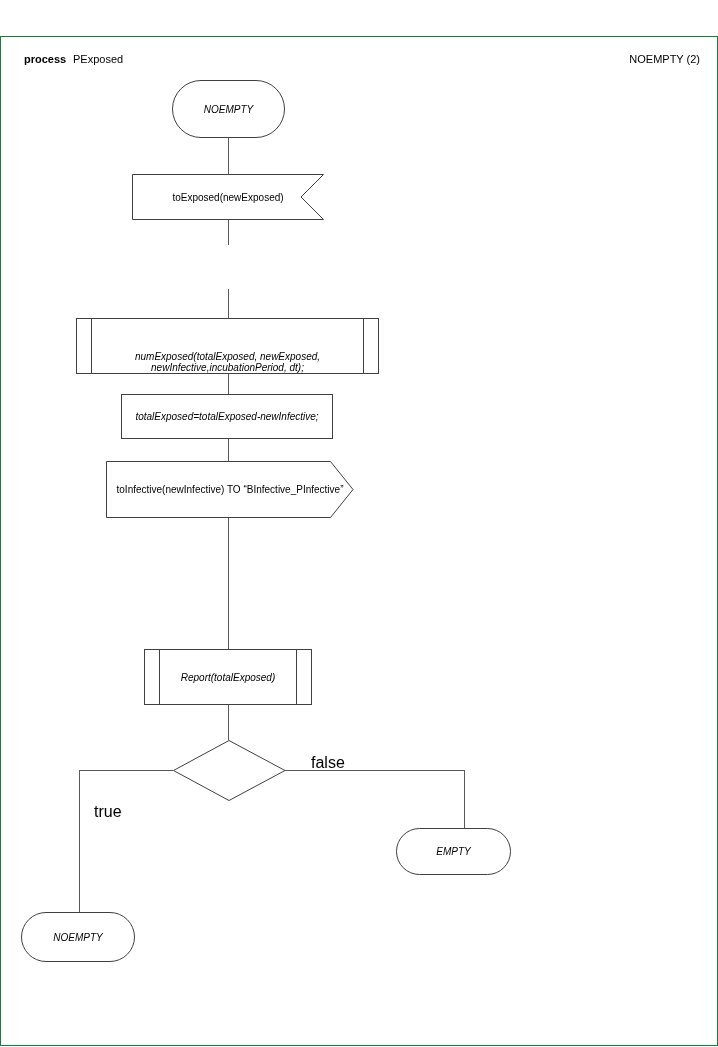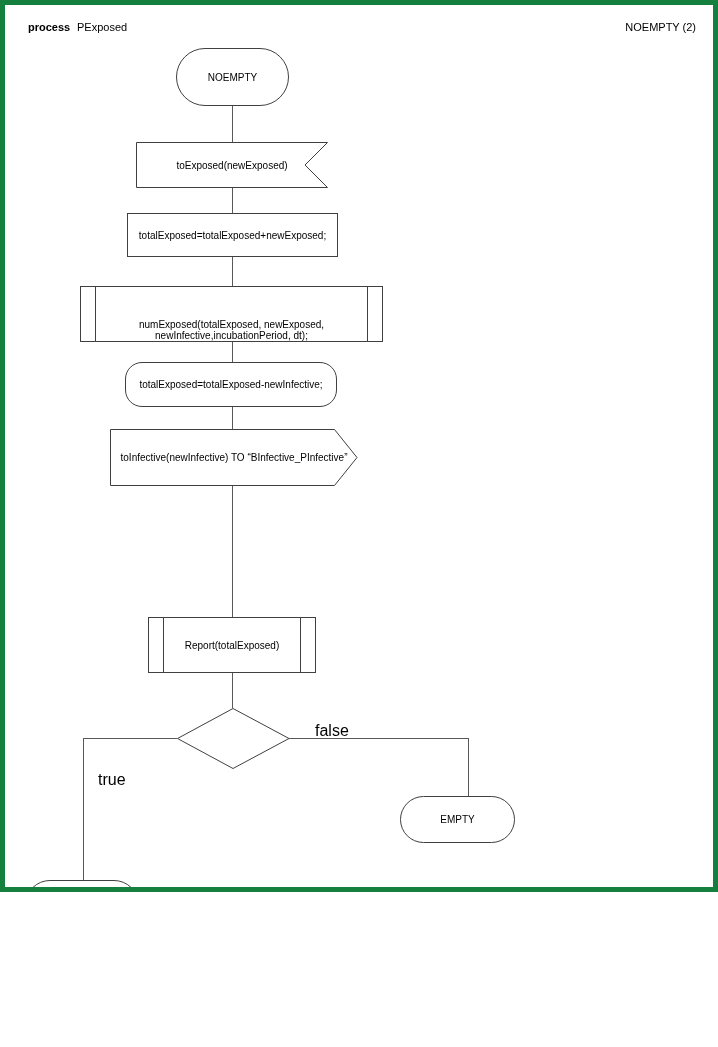--- a/index.html
+++ b/index.html
@@ -1,25 +1,26 @@
 <!DOCTYPE html>
 <html><head>
 <meta charset="utf-8">
 <style>
   html, body { margin: 0; padding: 0; background: #fff; }
   .page {
     position: relative;
     width: 718px;
-    height: 892px;
+    height: 1010px;
     background: #fff;
-    border: 5px solid #15803d;
+    border: 1px solid #15803d;
     box-sizing: border-box;
     font-family: "Liberation Sans", sans-serif;
     color: #000;
     overflow: hidden;
+    margin-top: 36px;
   }
   .hdr { position: absolute; top: 16px; font-size: 11px; white-space: nowrap; }
   .hdr.bold { font-weight: bold; }
 
   .shape-text {
     position: absolute;
     font-size: 10px;
     line-height: 13px;
     text-align: center;
     white-space: nowrap;
@@ -31,20 +32,21 @@
   .box {
     position: absolute;
     border: 1px solid #404040;
     background: #fff;
     box-sizing: border-box;
     display: flex;
     align-items: center;
     justify-content: center;
     font-size: 10px;
     text-align: center;
+    font-style: italic;
   }
   .terminal { border-radius: 29px; }
   .subproc .bar {
     position: absolute; top: 0; bottom: 0; width: 1px; background: #404040;
   }
   .subproc .bar.l { left: 14px; }
   .subproc .bar.r { right: 14px; }
   .vline { position: absolute; width: 1px; background: #595959; }
   .hline { position: absolute; height: 1px; background: #595959; }
   svg.shape { position: absolute; overflow: visible; }
@@ -77,34 +79,31 @@
 
   <div class="box terminal" style="left:171px; top:43px; width:113px; height:58px;">
     <span>NOEMPTY</span>
   </div>
 
   <svg class="shape" style="left:131px; top:137px;" width="192" height="46">
     <polygon points="0.5,0.5 191.5,0.5 169,23 191.5,45.5 0.5,45.5" fill="#ffffff" stroke="#404040" stroke-width="1"></polygon>
   </svg>
   <div class="shape-text" style="left:131px; top:137px; width:192px; height:46px;">toExposed(newExposed)</div>
 
-  <div class="box" style="left:122px; top:208px; width:211px; height:44px;">
-    <span>totalExposed=totalExposed+newExposed;</span>
-  </div>
 
   <div class="box subproc" style="left:75px; top:281px; width:303px; height:56px;align-items:flex-end;">
     <div class="bar l"></div>
     <div class="bar r"></div>
     <div>
       <div>numExposed(totalExposed, newExposed,</div>
       <div>newInfective,incubationPeriod, dt);</div>
     </div>
   </div>
 
-  <div class="box" style="left:120px; top:357px; width:212px; height:45px;border-radius:17px;">
+  <div class="box" style="left:120px; top:357px; width:212px; height:45px;">
     <span>totalExposed=totalExposed-newInfective;</span>
   </div>
 
   <svg class="shape" style="left:105px; top:424px;" width="248" height="57">
     <polygon points="0.5,0.5 224.5,0.5 247,28.5 224.5,56.5 0.5,56.5" fill="#ffffff" stroke="#404040" stroke-width="1"></polygon>
   </svg>
   <div class="shape-text" style="left:105px; top:424px; width:248px; height:57px;">toInfective(newInfective) TO “BInfective_PInfective”</div>
 
   <div class="box subproc" style="left:143px; top:612px; width:168px; height:56px;">
     <div class="bar l"></div>

